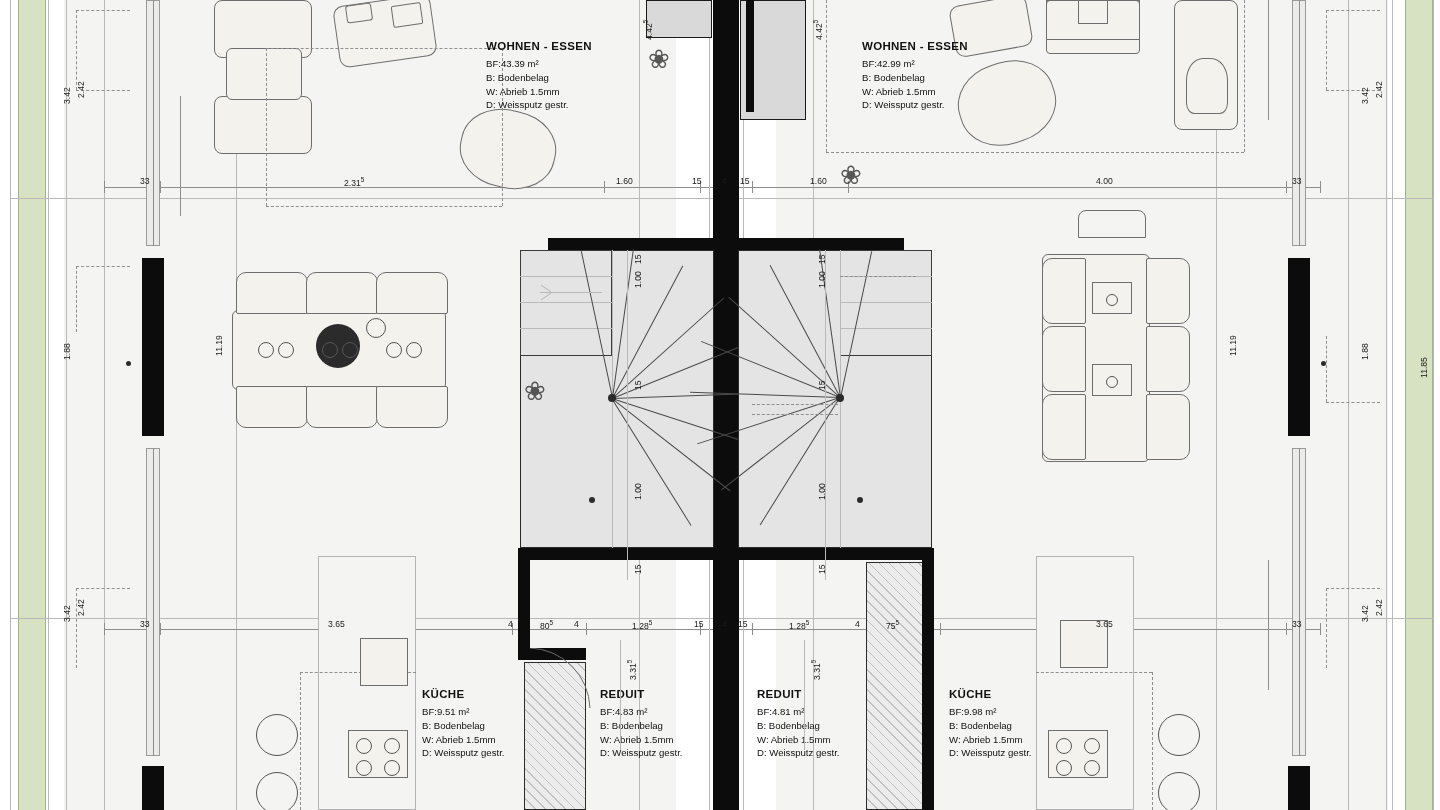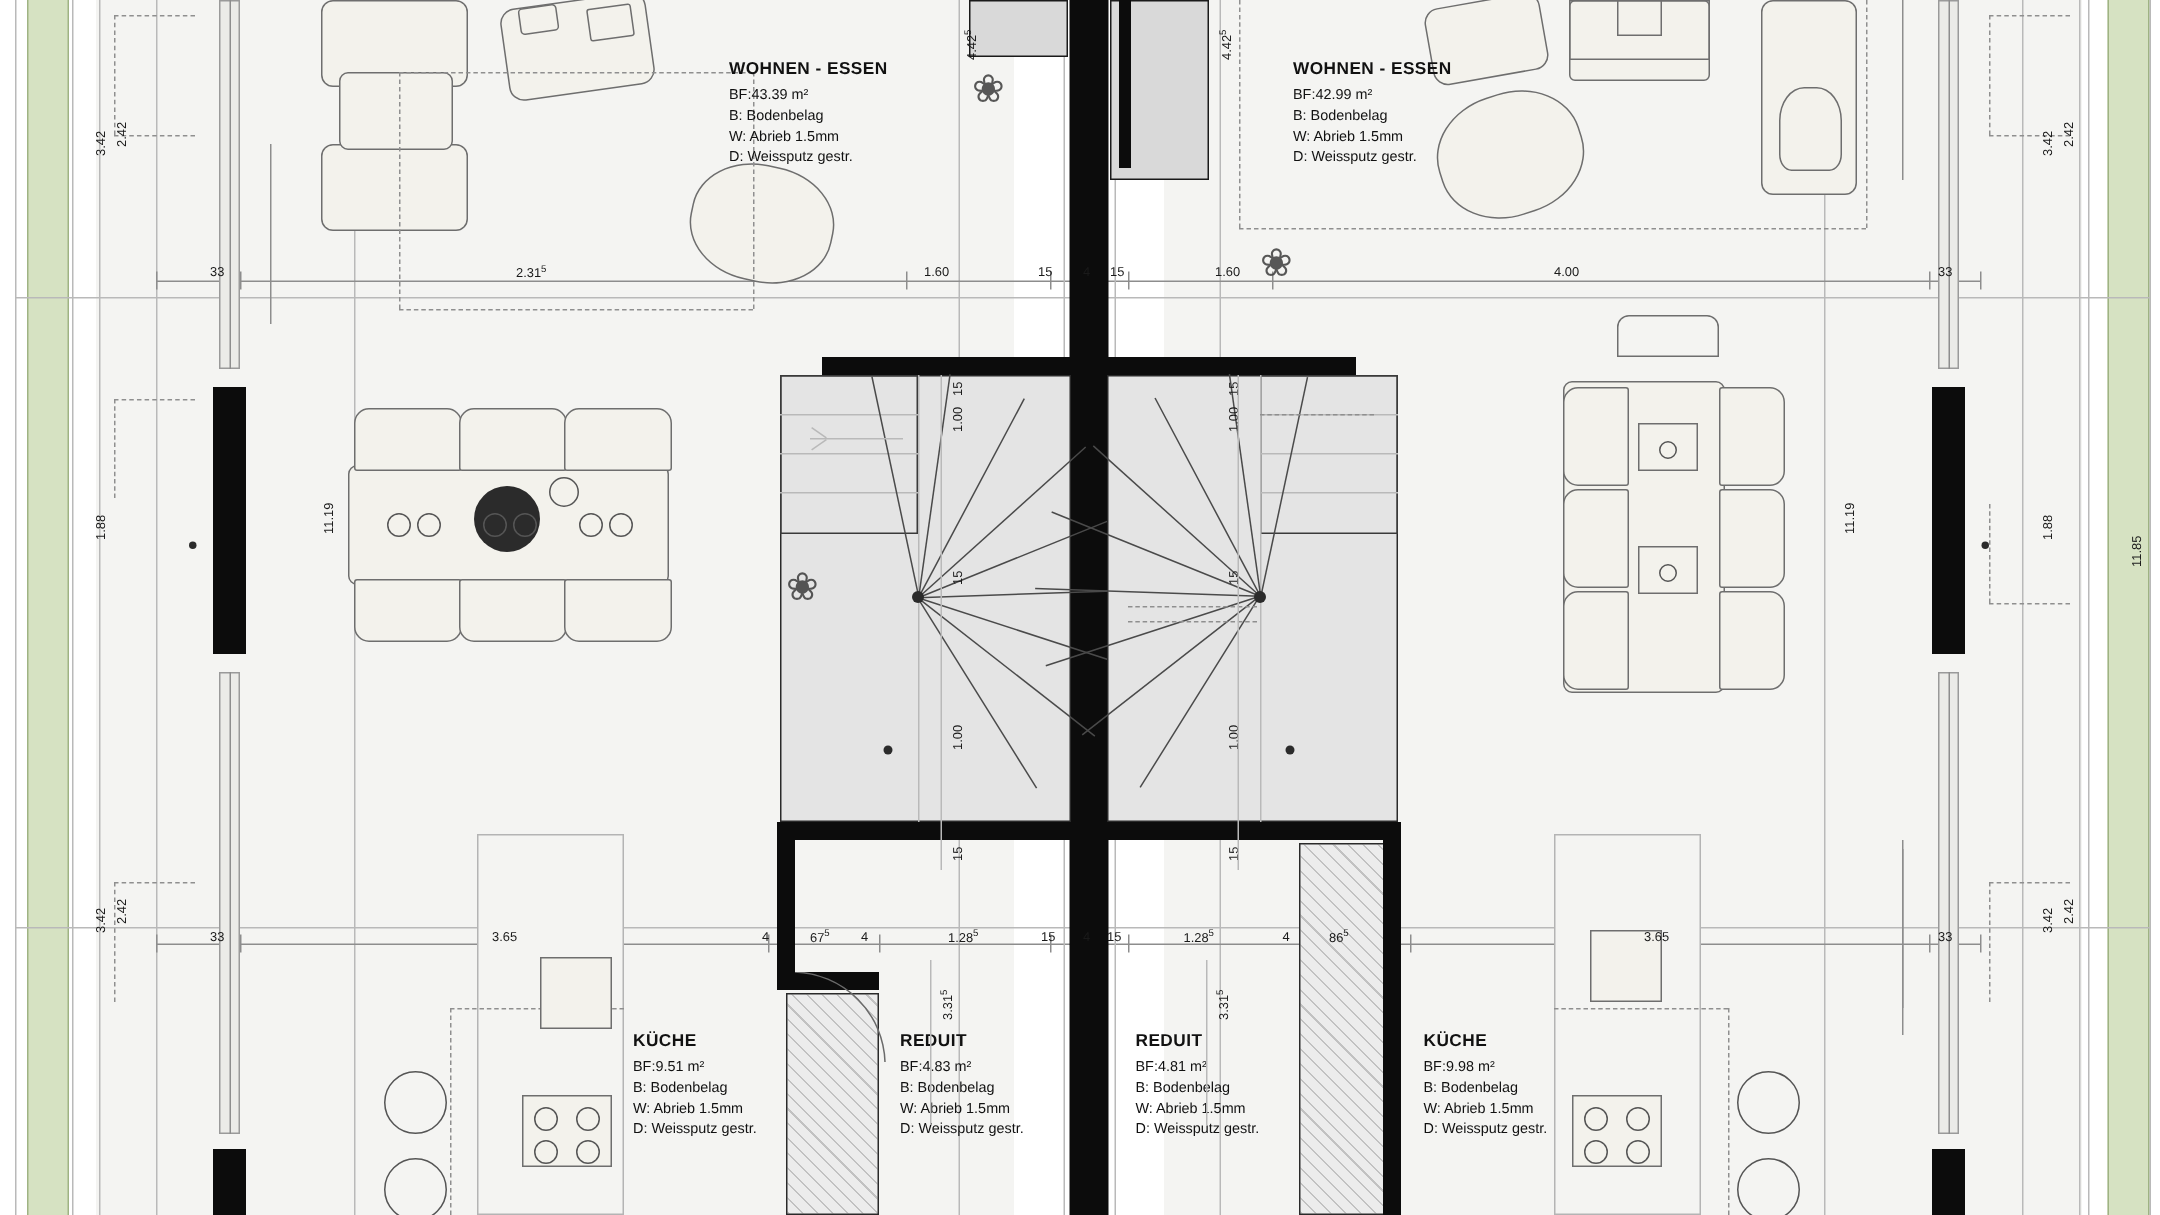--- a/index.html
+++ b/index.html
@@ -394,35 +394,35 @@
     <span>4.42</span><sup>5</sup>
   </div>
 
   <div class="dim" style="left:140px;top:176px;"><span>33</span></div>
   <div class="dim" style="left:344px;top:176px;"><span>2.31</span><sup>5</sup></div>
   <div class="dim" style="left:616px;top:176px;"><span>1.60</span></div>
   <div class="dim" style="left:692px;top:176px;"><span>15</span></div>
   <div class="dim" style="left:722px;top:176px;"><span>4</span></div>
   <div class="dim" style="left:740px;top:176px;"><span>15</span></div>
   <div class="dim" style="left:810px;top:176px;"><span>1.60</span></div>
-  <div class="dim" style="left:1036px;top:176px;text-align:center;"><span>4.00</span></div>
+  <div class="dim" style="left:1096px;top:176px;text-align:center;"><span>4.00</span></div>
   <div class="dim" style="left:1292px;top:176px;"><span>33</span></div>
 
   <div class="dim" style="left:140px;top:619px;"><span>33</span></div>
   <div class="dim" style="left:328px;top:619px;"><span>3.65</span></div>
   <div class="dim" style="left:508px;top:619px;"><span>4</span></div>
-  <div class="dim" style="left:540px;top:619px;"><span>67</span><sup>5</sup></div>
+  <div class="dim" style="left:540px;top:619px;"><span>80</span><sup>5</sup></div>
   <div class="dim" style="left:574px;top:619px;"><span>4</span></div>
   <div class="dim" style="left:632px;top:619px;"><span>1.28</span><sup>5</sup></div>
   <div class="dim" style="left:694px;top:619px;"><span>15</span></div>
   <div class="dim" style="left:722px;top:619px;"><span>4</span></div>
   <div class="dim" style="left:738px;top:619px;"><span>15</span></div>
   <div class="dim" style="left:789px;top:619px;"><span>1.28</span><sup>5</sup></div>
   <div class="dim" style="left:855px;top:619px;"><span>4</span></div>
-  <div class="dim" style="left:886px;top:619px;"><span>86</span><sup>5</sup></div>
+  <div class="dim" style="left:886px;top:619px;"><span>75</span><sup>5</sup></div>
   <div class="dim" style="left:1096px;top:619px;"><span>3.65</span></div>
   <div class="dim" style="left:1292px;top:619px;"><span>33</span></div>
 
   <div class="dim vert" style="left:62px;top:104px;"><span>3.42</span></div>
   <div class="dim vert" style="left:76px;top:98px;"><span>2.42</span></div>
   <div class="dim vert" style="left:62px;top:360px;"><span>1.88</span></div>
   <div class="dim vert" style="left:214px;top:356px;"><span>11.19</span></div>
   <div class="dim vert" style="left:62px;top:622px;"><span>3.42</span></div>
   <div class="dim vert" style="left:76px;top:616px;"><span>2.42</span></div>
 

